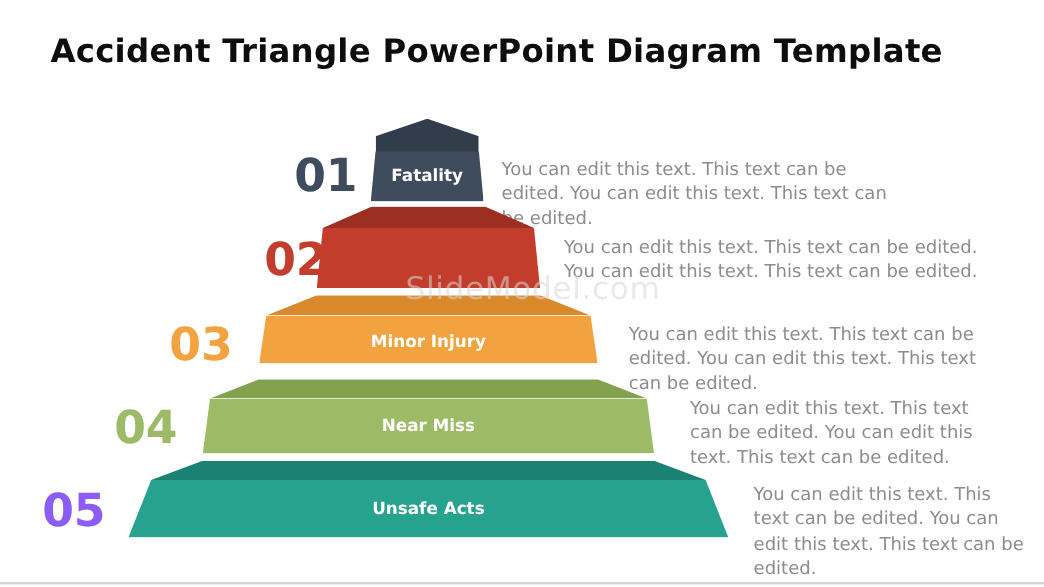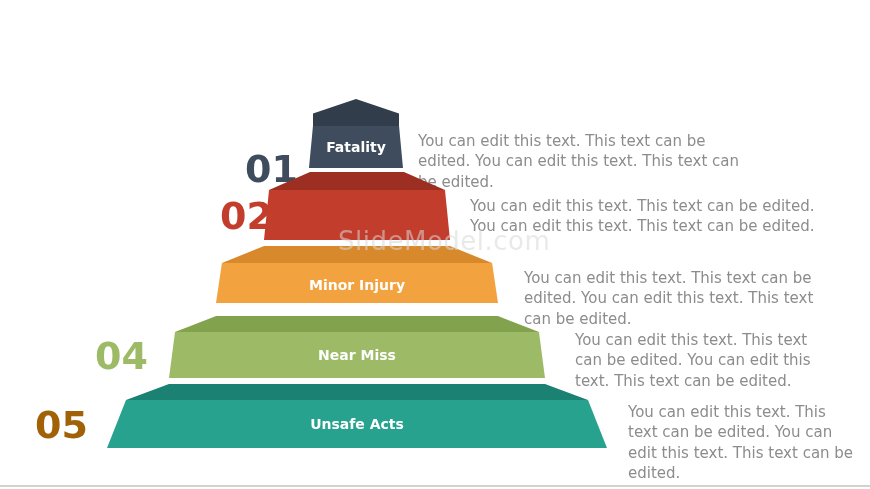--- a/index.html
+++ b/index.html
@@ -120,44 +120,46 @@
     width: 870px;
     height: 2px;
     background: #d2d2d2;
   }
 </style>
 </head>
 <body>
 
 <div class="page">
 
+  <h1 class="title">Accident Triangle PowerPoint Diagram Template</h1>
 
-  <div class="num n1" style="color: rgb(62, 76, 94); margin-top: 23px;">01</div>
+  <div class="num n1" style="color: rgb(62, 76, 94);">01</div>
   <div class="shape c1" style="background-color: rgb(50, 61, 76);"></div>
   <div class="shape b1" style="background-color: rgb(62, 76, 94);"></div>
   <div class="band-label l1">Fatality</div>
   <div class="desc d1">You can edit this text. This text can be edited. You can edit this text. This text can be edited.</div>
 
   <div class="num n2" style="color: rgb(194, 61, 44); margin-left: 27px;">02</div>
   <div class="shape c2" style="background-color: rgb(156, 47, 34);"></div>
   <div class="shape b2" style="background-color: rgb(194, 61, 44);"></div>
   <div class="desc d2">You can edit this text. This text can be edited. You can edit this text. This text can be edited.</div>
 
+  <div class="num n3" style="color: rgb(242, 163, 63);">03</div>
   <div class="shape c3" style="background-color: rgb(216, 137, 43);"></div>
   <div class="shape b3" style="background-color: rgb(242, 163, 63);"></div>
   <div class="band-label l3">Minor Injury</div>
   <div class="desc d3">You can edit this text. This text can be edited. You can edit this text. This text can be edited.</div>
 
   <div class="num n4" style="color: rgb(157, 187, 103);">04</div>
   <div class="shape c4" style="background-color: rgb(131, 162, 78);"></div>
   <div class="shape b4" style="background-color: rgb(157, 187, 103);"></div>
   <div class="band-label l4">Near Miss</div>
   <div class="desc d4">You can edit this text. This text can be edited. You can edit this text. This text can be edited.</div>
 
-  <div class="num n5" style="color: #a16207;">05</div>
+  <div class="num n5" style="color: #8b5cf6;">05</div>
   <div class="shape c5" style="background-color: rgb(27, 129, 114);"></div>
   <div class="shape b5" style="background-color: rgb(39, 162, 142);"></div>
   <div class="band-label l5">Unsafe Acts</div>
   <div class="desc d5">You can edit this text. This text can be edited. You can edit this text. This text can be edited.</div>
 
   <div class="watermark">SlideModel.com</div>
   <div class="footer-line"></div>
 
 </div>
 

